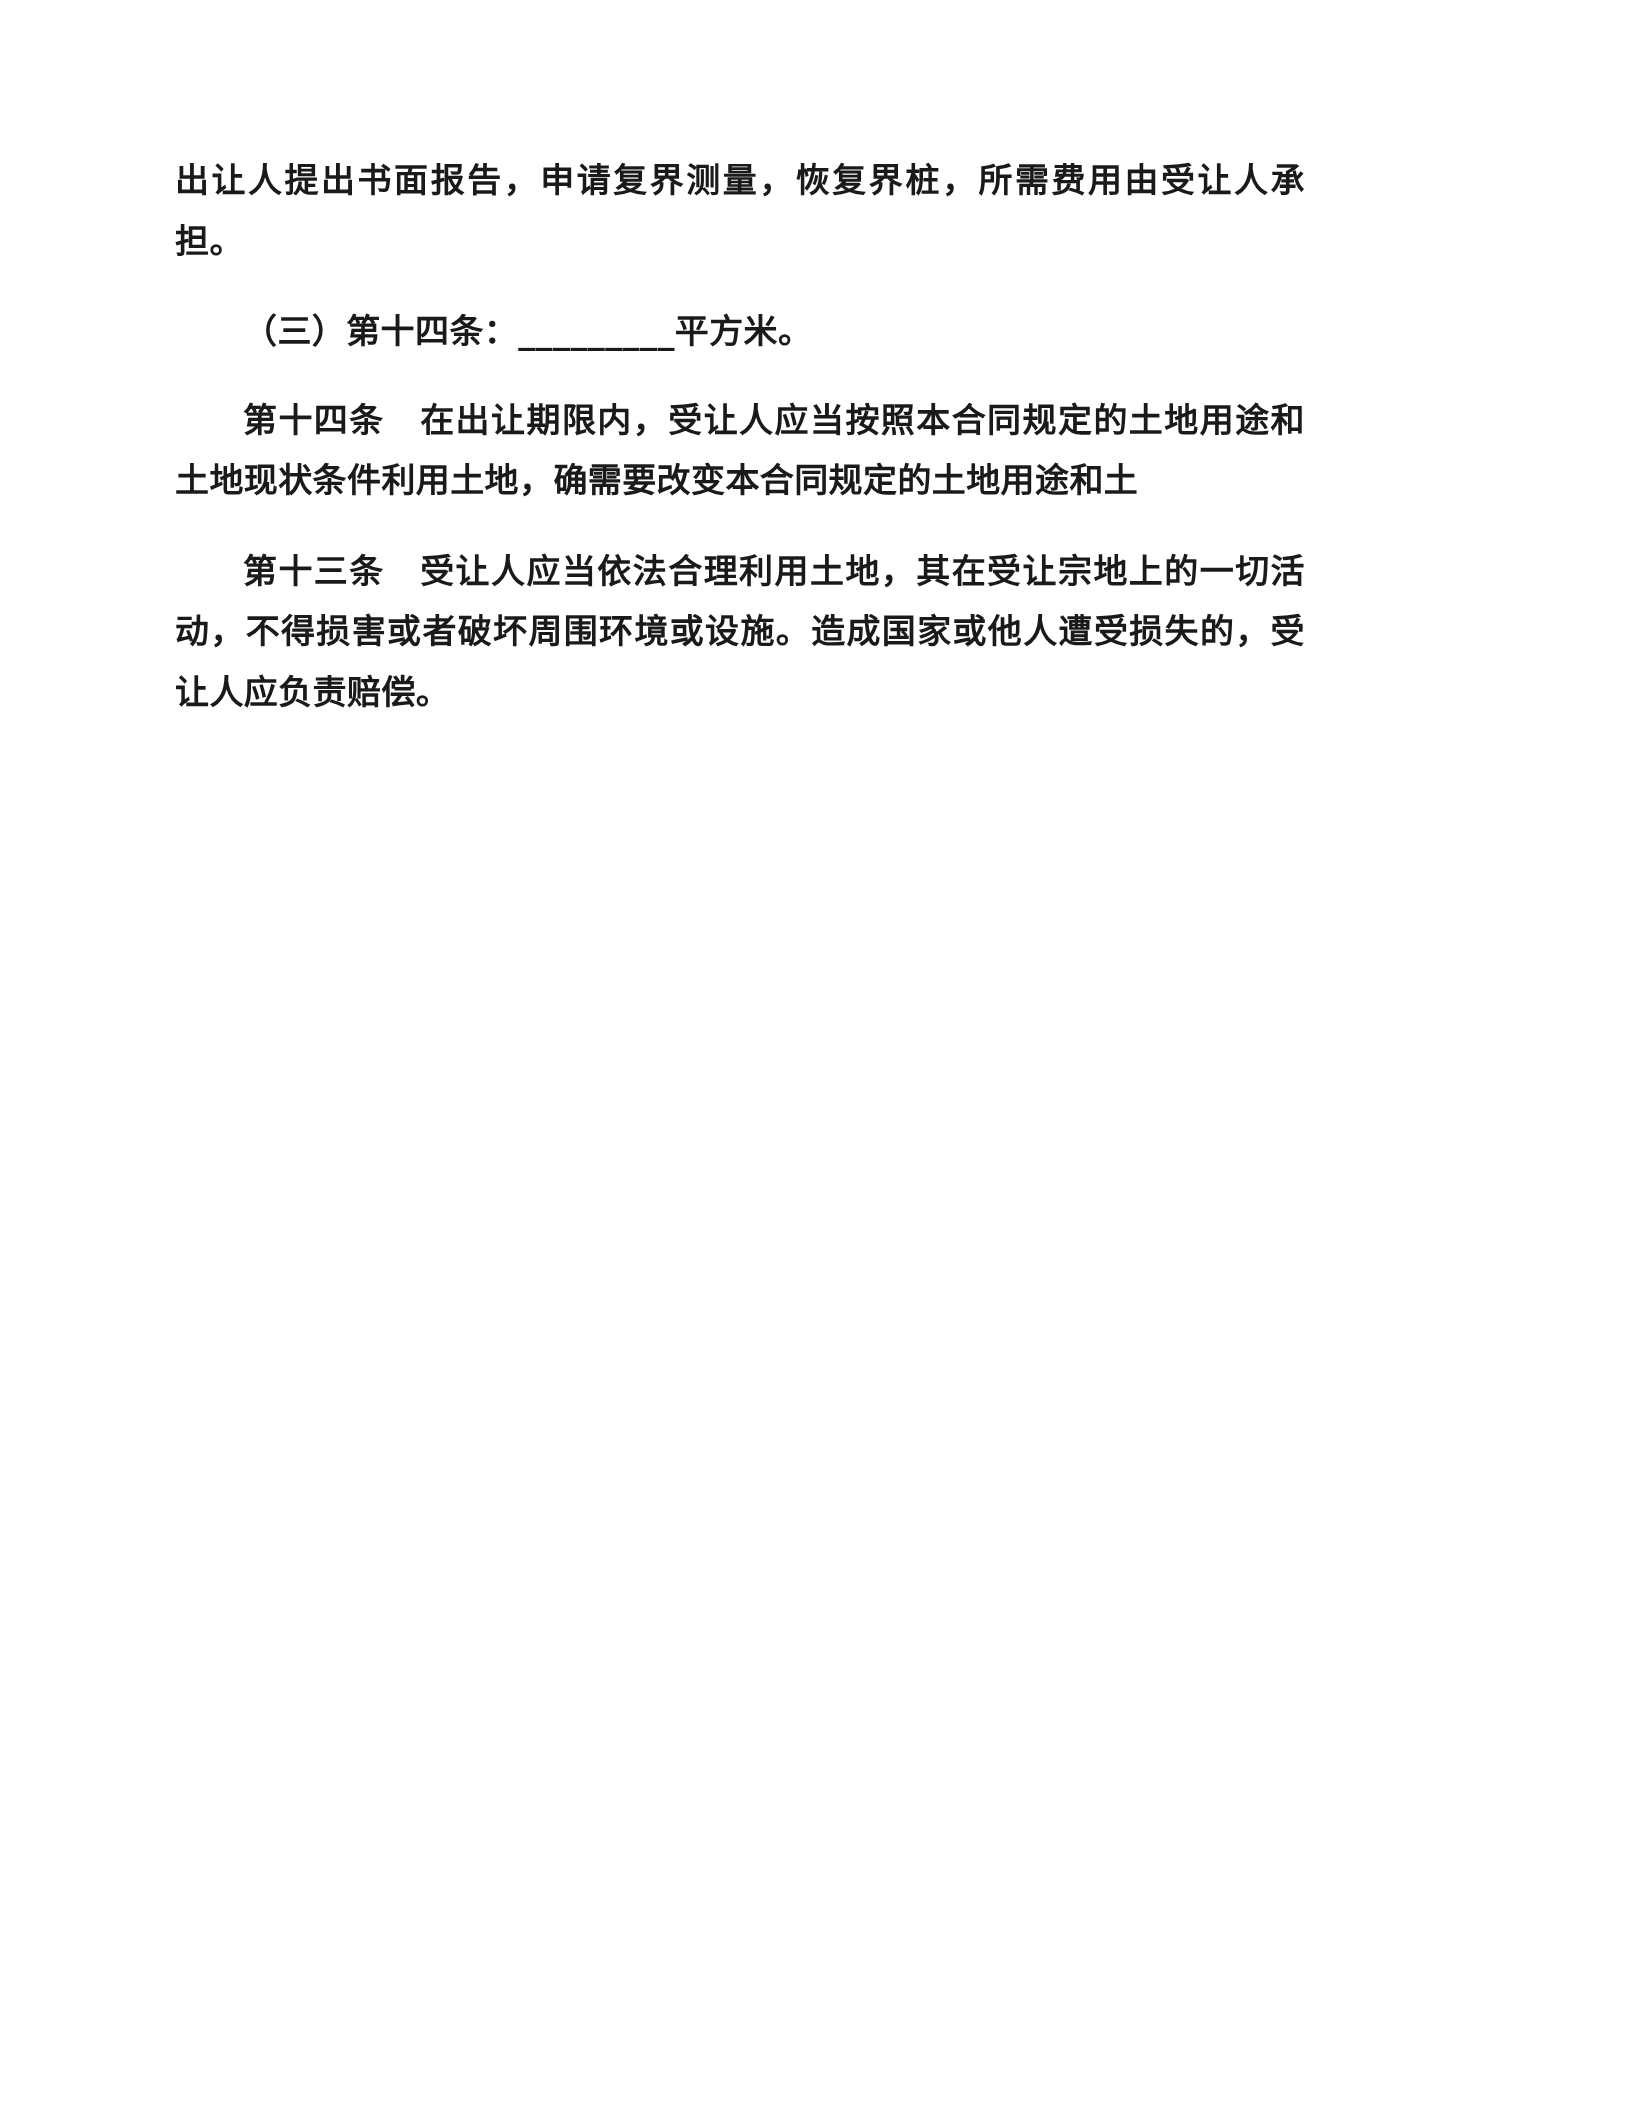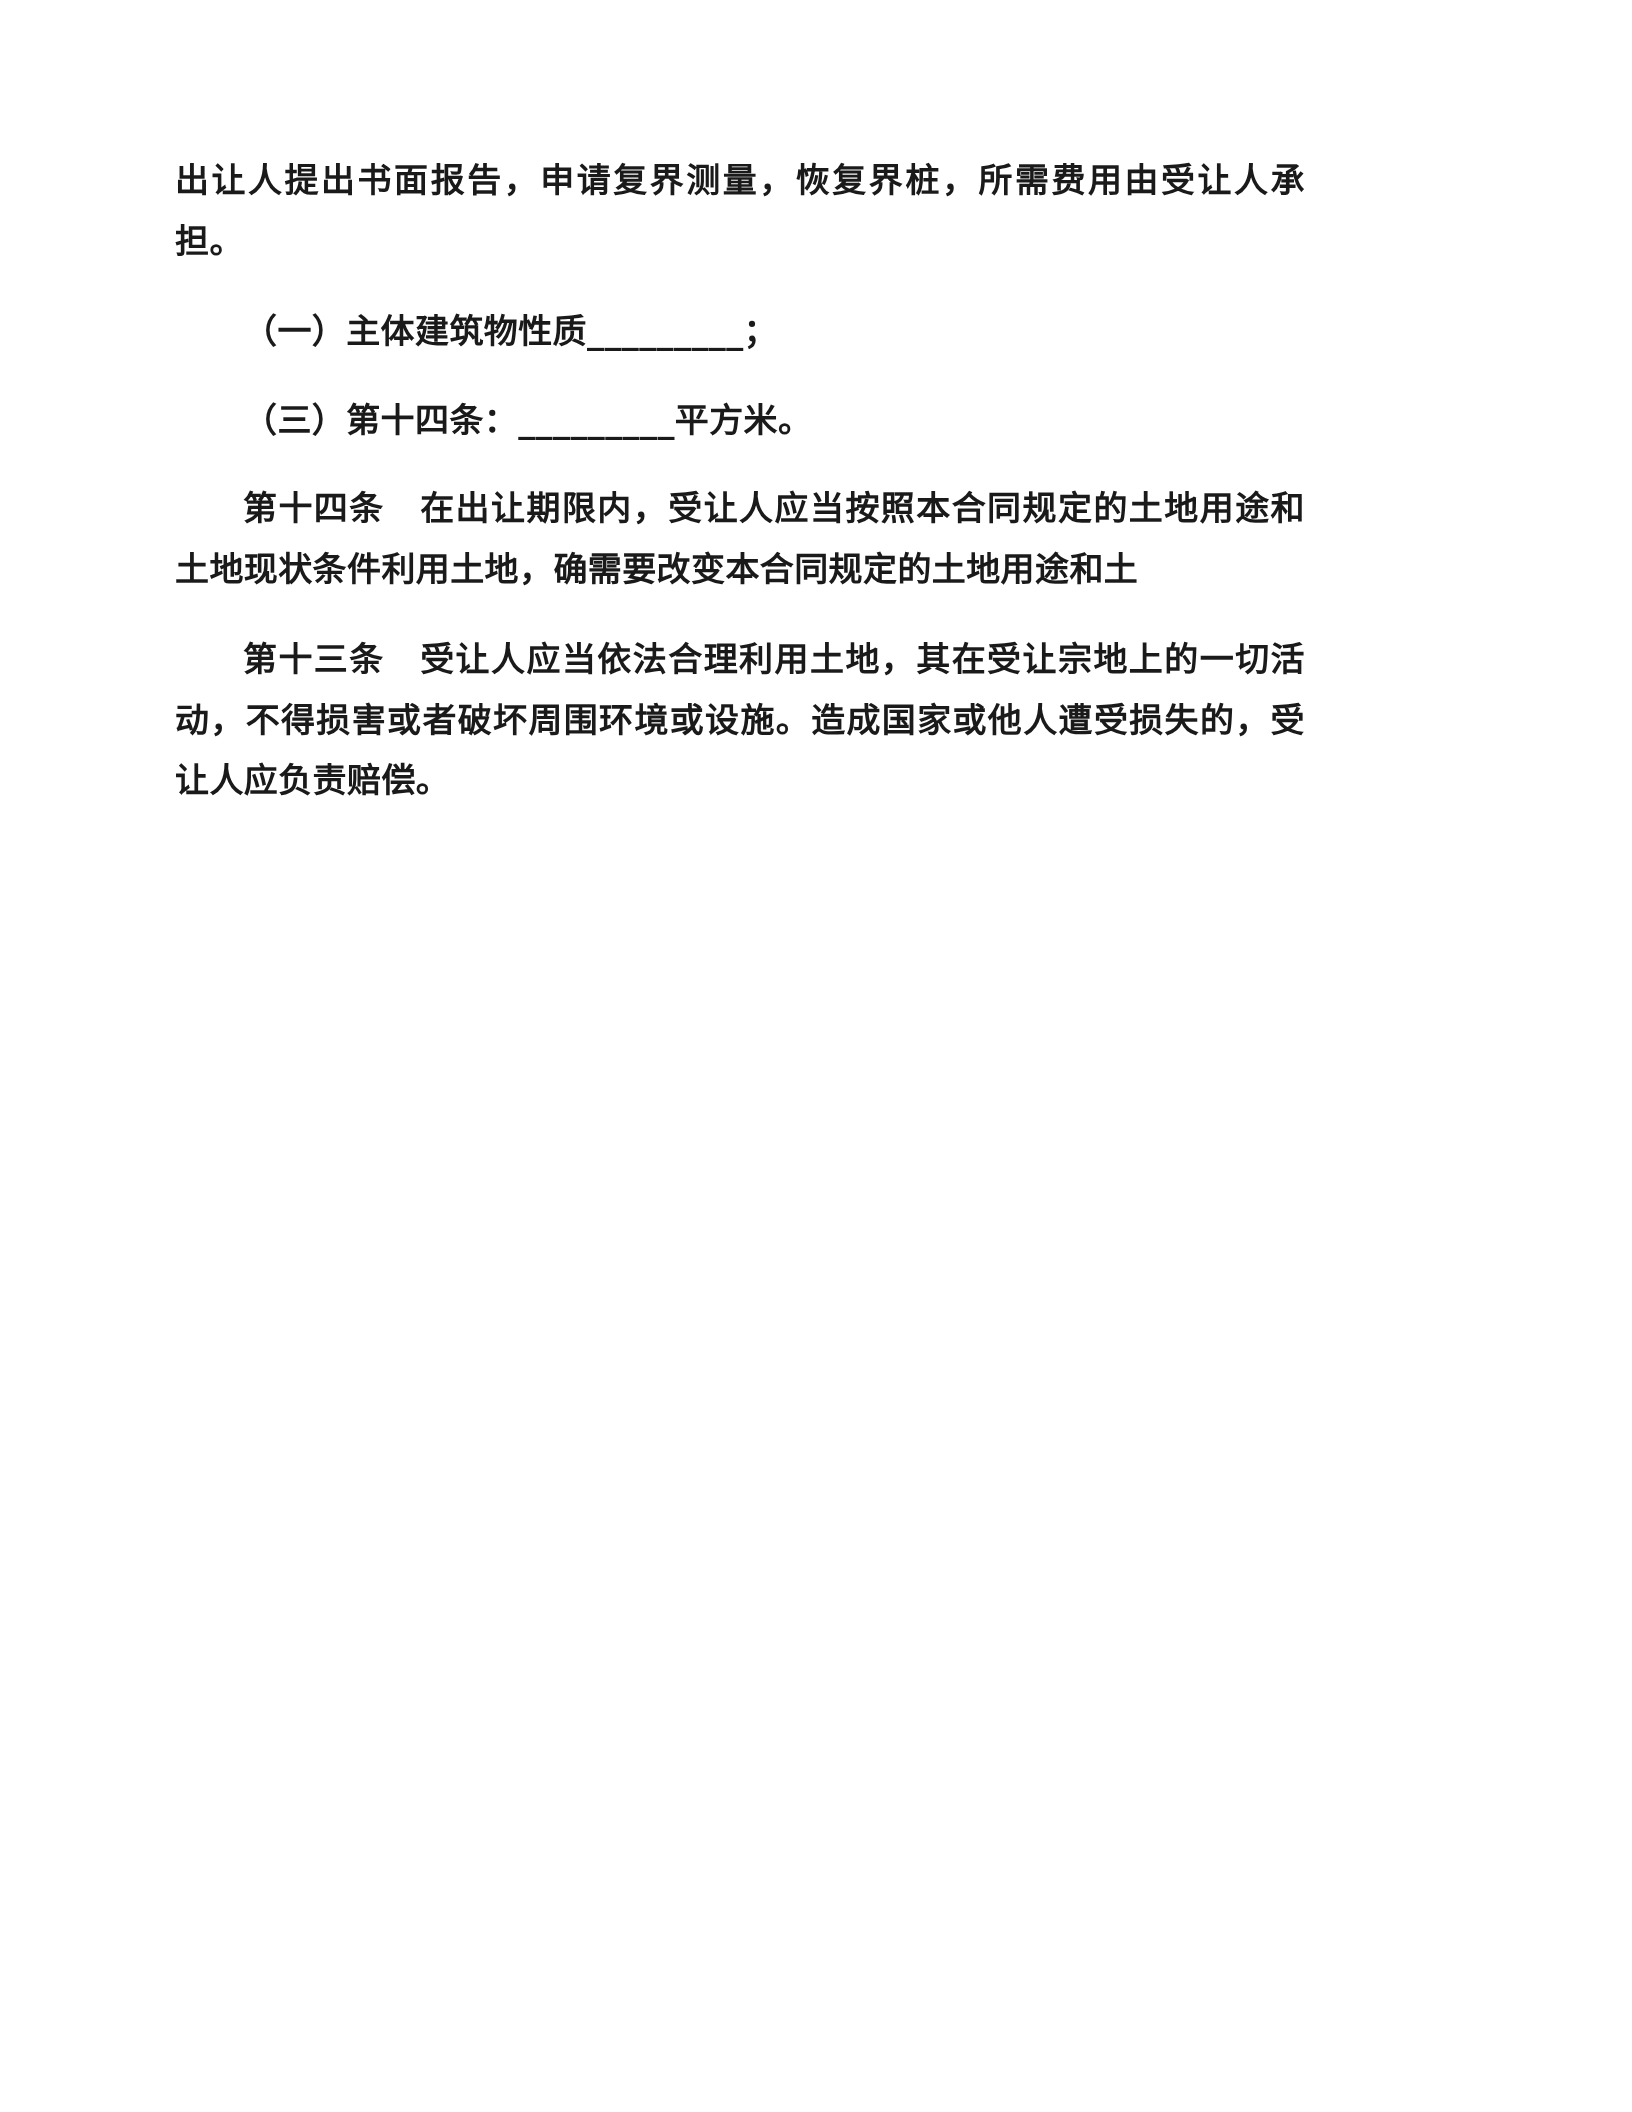--- a/index.html
+++ b/index.html
@@ -43,18 +43,17 @@
   p.tight {
     margin-bottom: 28px;
   }
 </style>
 </head>
 <body>
 
 <div class="page">
   <div class="doc-body">
     <p class="para">出让人提出书面报告，申请复界测量，恢复界桩，所需费用由受让人承担。</p>
-    <p class="para item tight">（一）主体建筑物性质_________；</p>
     <p class="para item tight">（三）第十四条：_________平方米。</p>
     <p class="para indent">第十四条　在出让期限内，受让人应当按照本合同规定的土地用途和土地现状条件利用土地，确需要改变本合同规定的土地用途和土</p>
     <p class="para indent">第十三条　受让人应当依法合理利用土地，其在受让宗地上的一切活动，不得损害或者破坏周围环境或设施。造成国家或他人遭受损失的，受让人应负责赔偿。</p>
   </div>
 </div>
 
 </body></html>

